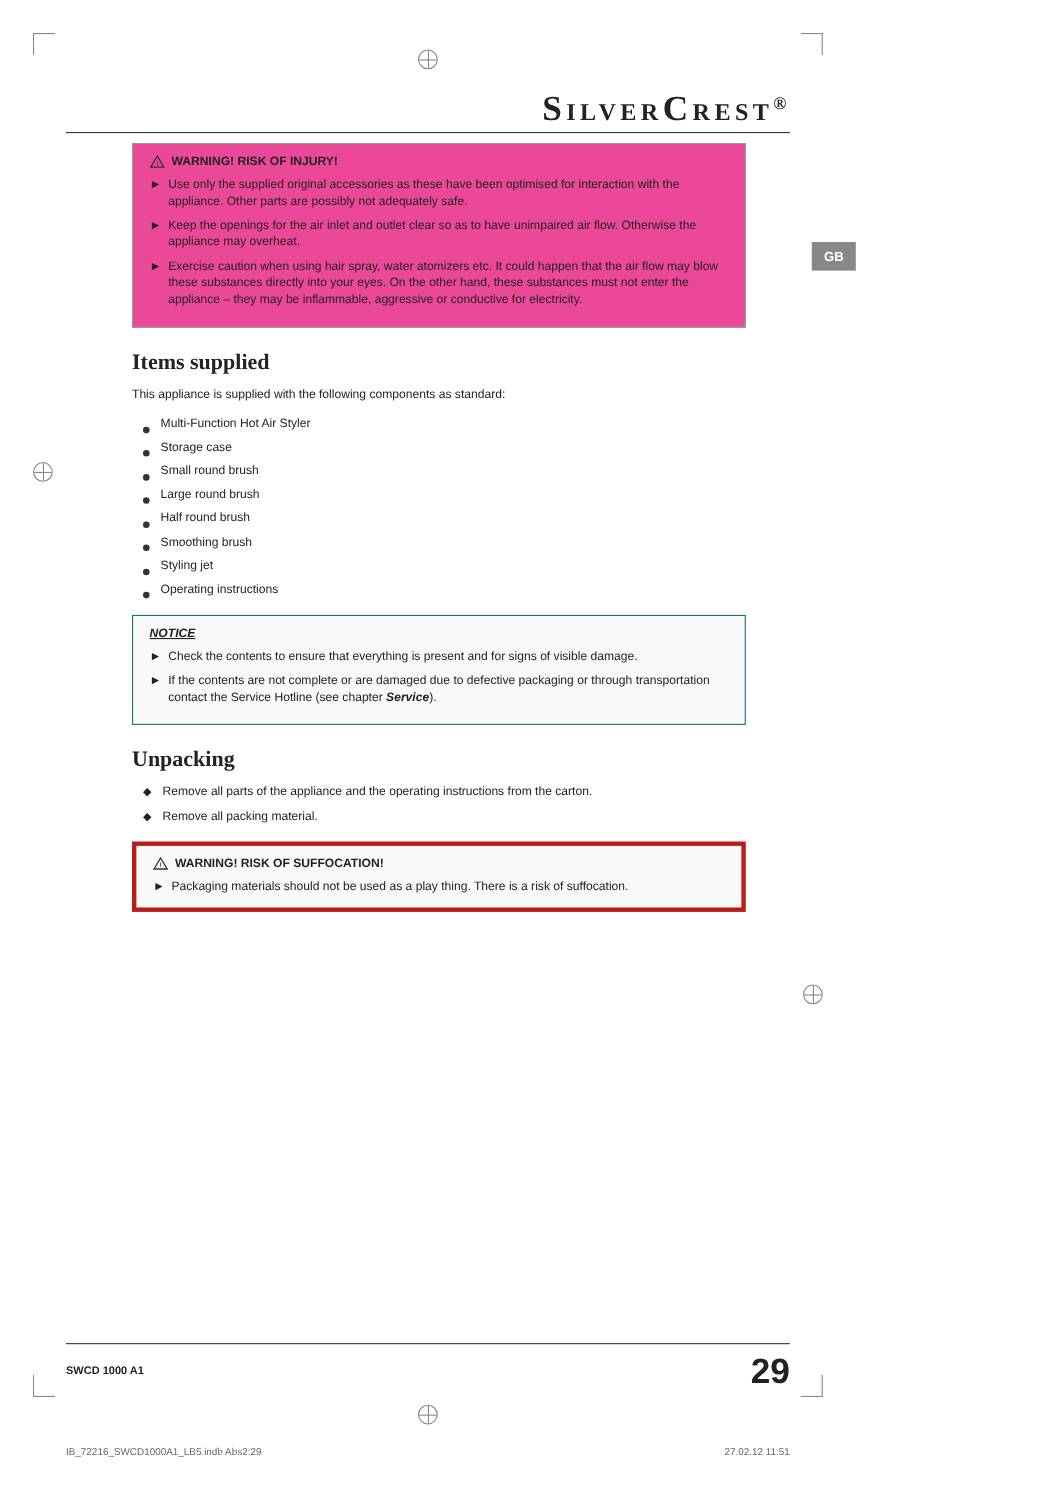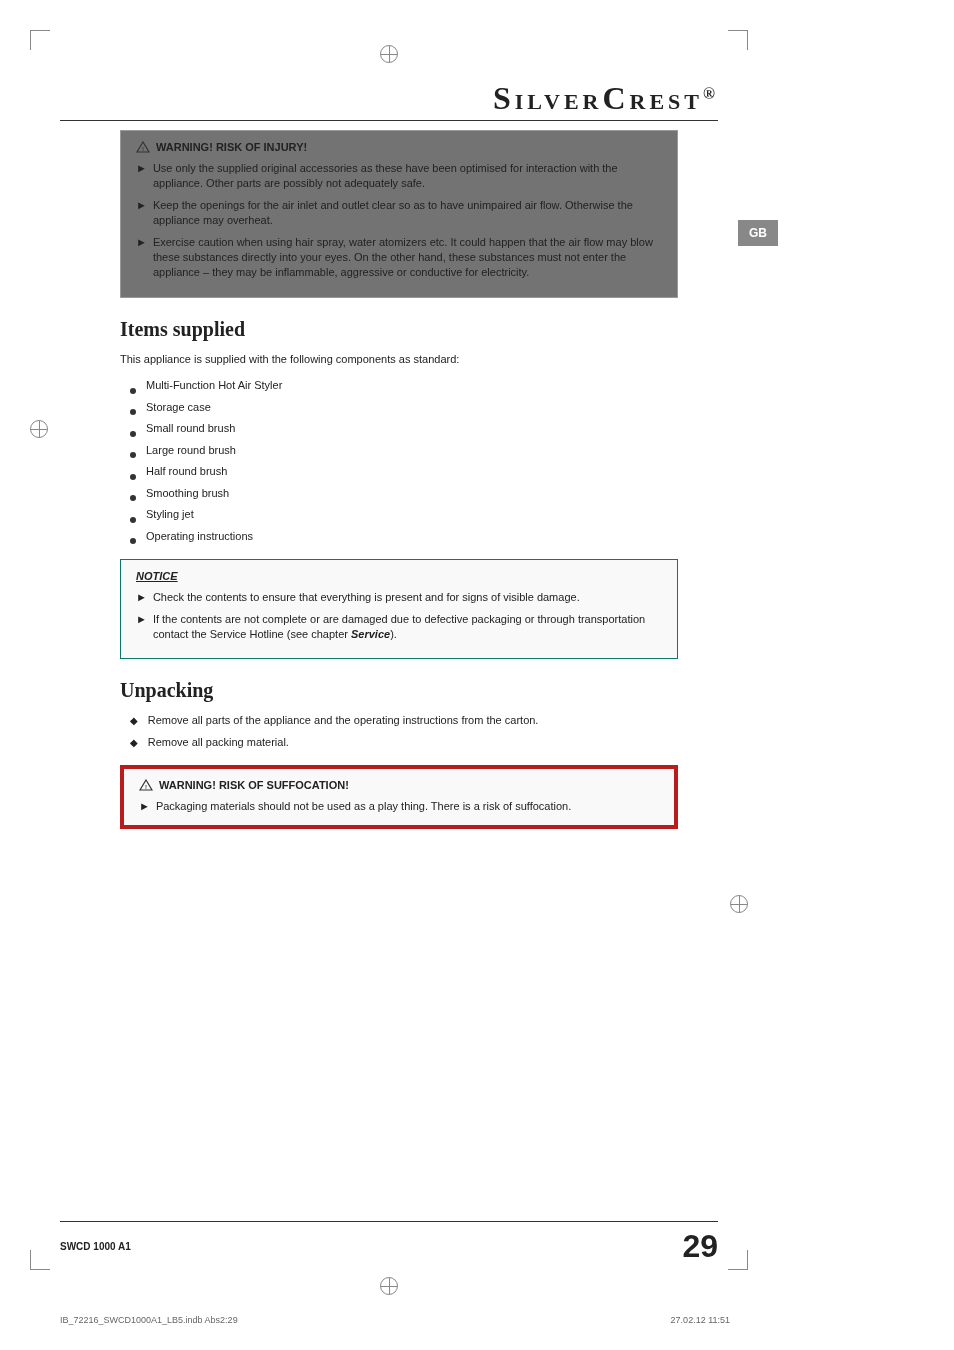--- a/index.html
+++ b/index.html
@@ -135,21 +135,21 @@
       top: 130px;
       left: 120px;
       right: 100px;
     }
 
     
     .warning-box {
       border: 1px solid #999;
       padding: 10px 15px;
       margin-bottom: 20px;
-      background: #737373;
+      background: #ec4899;
     }
 
     .warning-title {
       font-weight: bold;
       font-size: 11px;
       margin-bottom: 8px;
       display: flex;
       align-items: center;
       gap: 6px;
     }
@@ -308,21 +308,21 @@
       bottom: 55px;
       left: 50%;
       transform: translateX(-50%);
     }
 
     
     .file-info {
       position: absolute;
       bottom: 25px;
       left: 60px;
-      right: 48px;
+      right: 60px;
       display: flex;
       justify-content: space-between;
       font-size: 9px;
       color: #666;
     }
 
     
     svg.triangle-icon {
       width: 14px;
       height: 12px;

